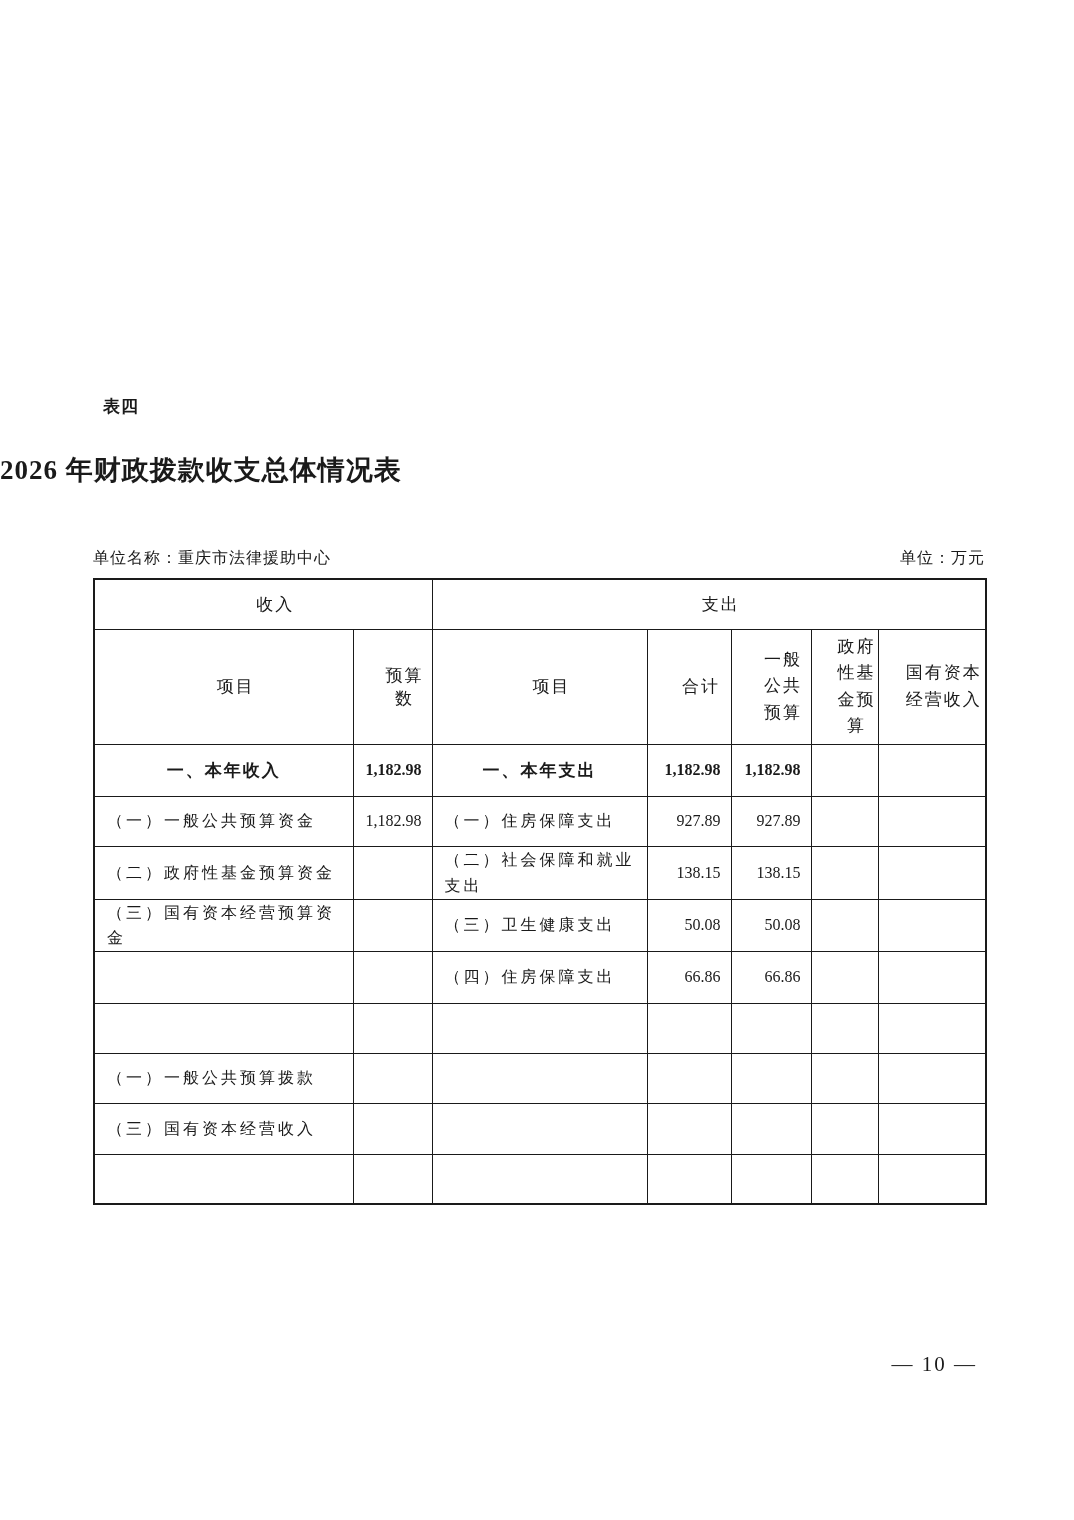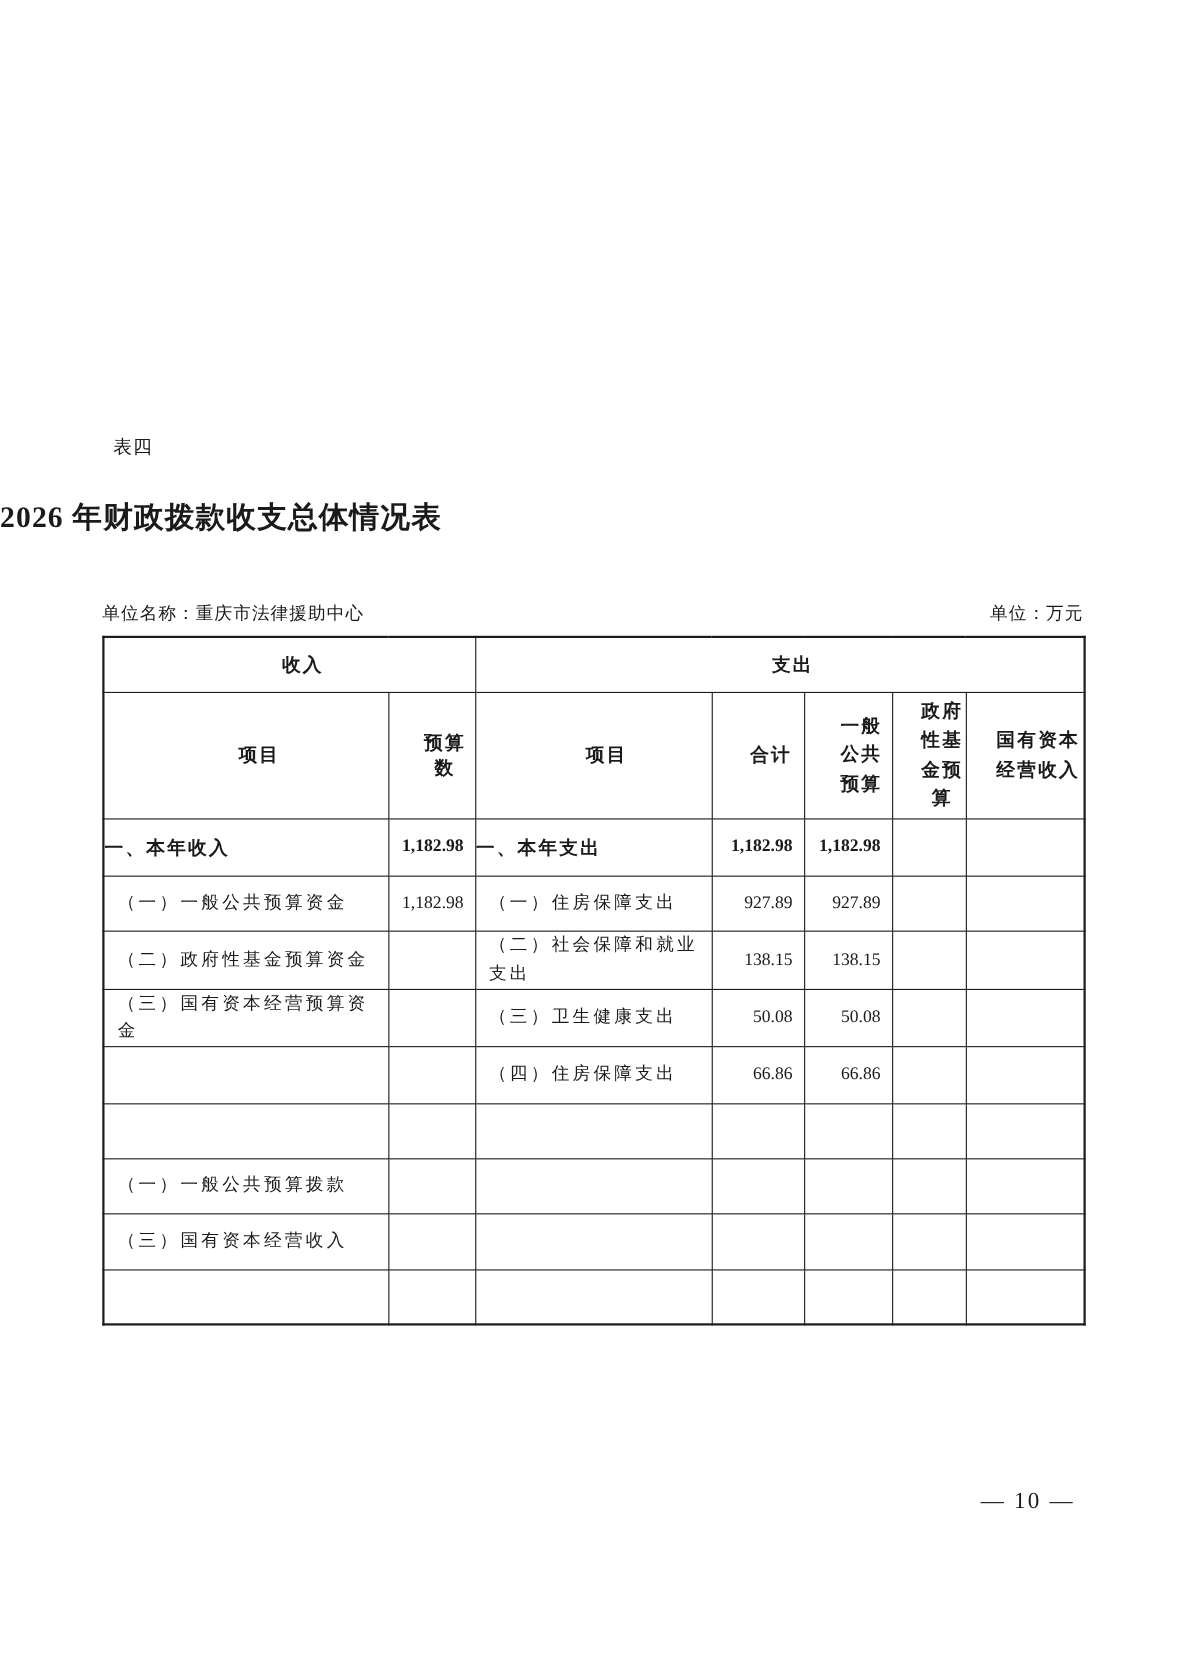--- a/index.html
+++ b/index.html
@@ -12,21 +12,21 @@
     margin: 0 auto;
     font-family: "Liberation Serif", "DejaVu Serif", serif;
     color: #1a1a1a;
     overflow: hidden;
   }
   .table-label {
     position: absolute;
     left: 103px;
     top: 395px;
     font-family: "Liberation Sans", "DejaVu Sans", sans-serif;
-    font-weight: normal;
+    font-weight: bold;
     font-size: 17px;
     letter-spacing: 1px;
     text-align: center;
   }
   .doc-title {
     position: absolute;
     left: 0;
     top: 452px;
     width: 100%;
     text-align: left;
@@ -55,35 +55,35 @@
     font-size: 16px;
   }
   table.budget td {
     border: 1px solid #1a1a1a;
     vertical-align: middle;
     overflow: hidden;
   }
   table.budget { border: 2px solid #1a1a1a; }
   td.h {
     text-align: center;
-    font-weight: bold;
+    font-weight: normal;
     font-size: 17px;
     letter-spacing: 2px;
     padding-left: 24px;
   }
   td.h .narrow {
     display: inline-block;
     letter-spacing: 2px;
     line-height: 1.55;
     vertical-align: middle;
   }
   td.h .w38 { width: 40px; }
   td.h .w72 { width: 76px; }
   td.sec {
-    text-align: left;
+    text-align: center;
     font-weight: bold;
     font-size: 17px;
     letter-spacing: 2px;
   }
   td.item {
     text-align: left;
     padding-left: 12px;
     padding-right: 6px;
     font-size: 16px;
     letter-spacing: 3px;

